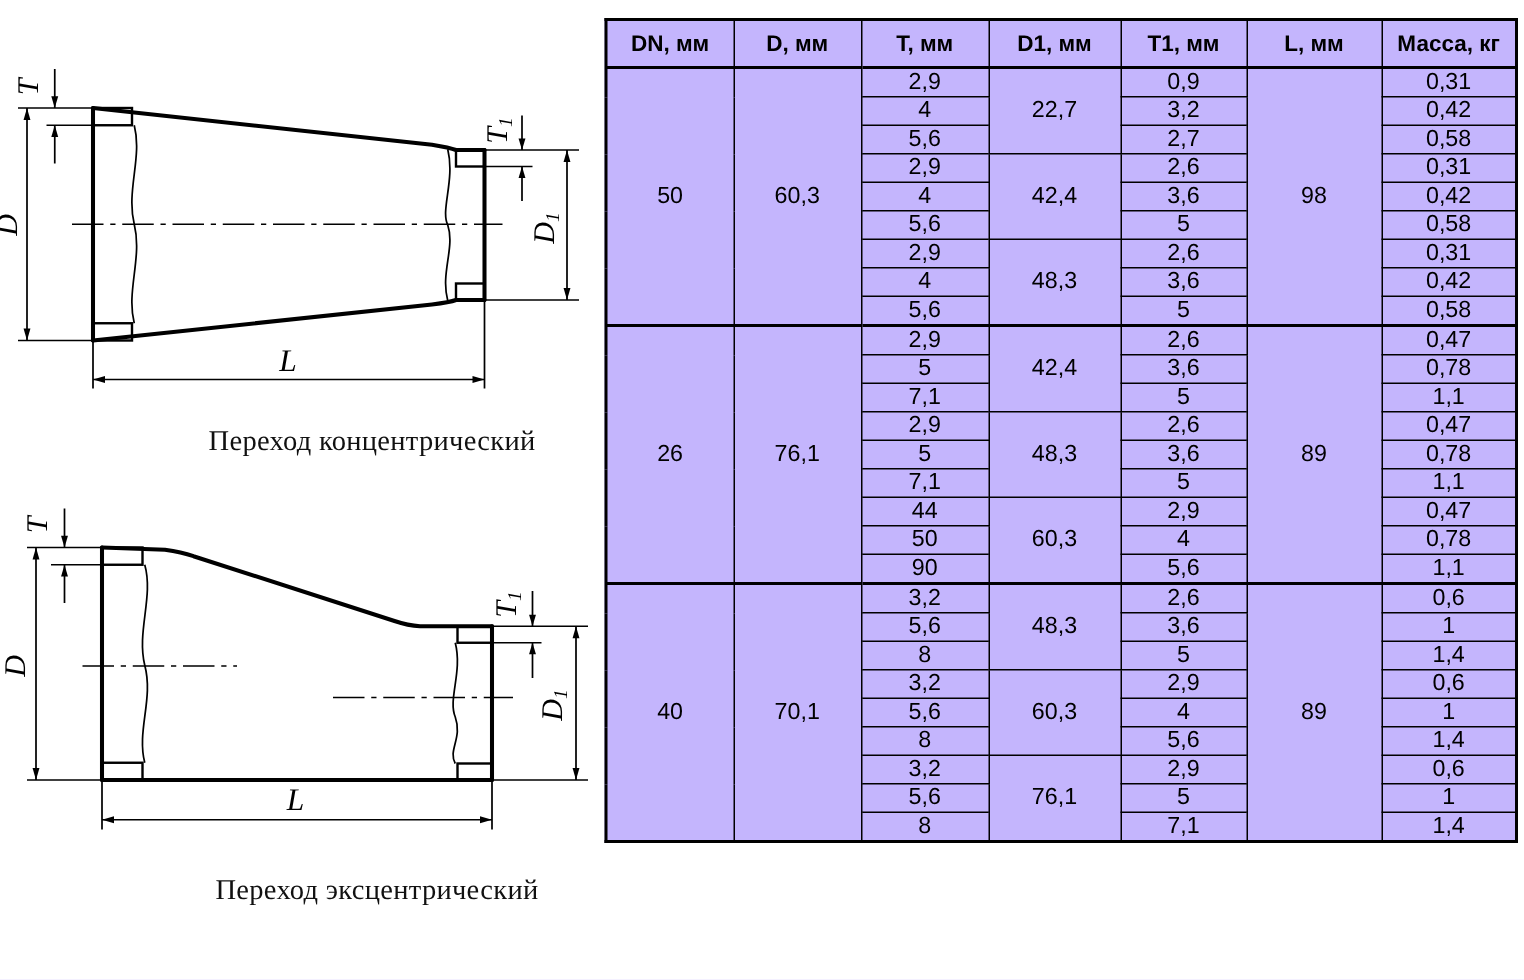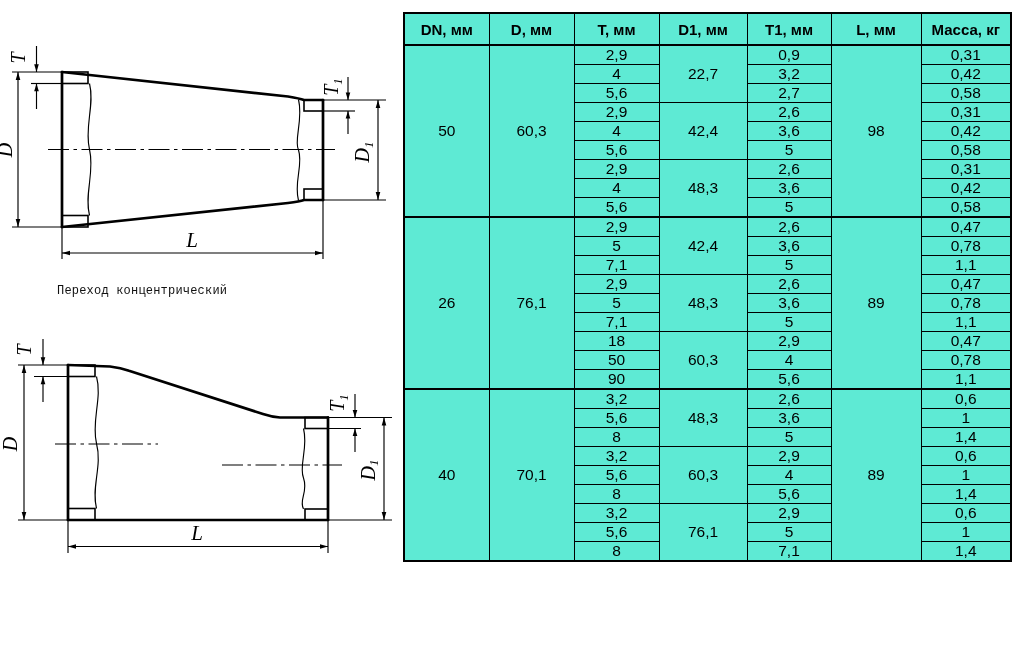--- a/index.html
+++ b/index.html
@@ -1,34 +1,34 @@
 <!DOCTYPE html>
 <html><head>
 <meta charset="utf-8">
 <style>
   html,body{margin:0;padding:0;background:#fff;}
   #app{position:relative;width:1016px;height:653px;background:#ffffff;overflow:hidden;
        font-family:"Liberation Sans",sans-serif;color:#000;}
   
   #drawpanel{position:absolute;left:0;top:0;width:403px;height:653px;}
-  .caption{position:absolute;width:300px;text-align:left;font-size:12px;color:#111;
-           font-family:Liberation Mono, monospace;letter-spacing:0.2px;}
+  .caption{position:absolute;width:300px;text-align:right;font-size:19px;color:#111;
+           font-family:Liberation Serif, serif;letter-spacing:0.2px;}
   #cap-conc{left:57px;top:284px;}
   #cap-ecc{left:59px;top:583px;}
   svg .thick{stroke:#000;stroke-width:2.7;fill:none;stroke-linejoin:round;stroke-linecap:round;}
   svg .mid{stroke:#000;stroke-width:1.6;fill:none;}
   svg .thin{stroke:#000;stroke-width:1.15;fill:none;}
   svg .cl{stroke:#000;stroke-width:1.1;fill:none;stroke-dasharray:21 4.5 3.5 4.5;}
   svg .arr{fill:#000;stroke:none;}
   svg text.dim{font-family:"Liberation Serif",serif;font-style:italic;font-size:20px;fill:#000;}
   svg tspan.sub{font-size:13px;}
   svg text.dimL{font-family:"Liberation Serif",serif;font-style:italic;font-size:21px;fill:#000;}
   
   #spectable{position:absolute;left:403px;top:12px;width:607px;height:486px;
-             border-collapse:collapse;table-layout:fixed;background:#5eead4;}
+             border-collapse:collapse;table-layout:fixed;background:#c4b5fd;}
   #spectable th,#spectable td{border:1.6px solid #000;text-align:center;vertical-align:middle;
              padding:0;overflow:hidden;}
   #spectable th{font-size:15px;font-weight:bold;height:30px;}
   #spectable td{font-size:15.5px;font-weight:normal;}
   #spectable{border:2.6px solid #000;}
   #spectable thead th{border-bottom:2px solid #000;}
   #spectable tr.sec td{border-top:2.6px solid #000;}
 </style>
 </head>
 <body>
@@ -166,20 +166,21 @@
           <path class="thin" d="M328,520 V553"></path>
           <path class="thin" d="M68,546.5 H328"></path>
           <polygon class="arr" points="68,546.5 76,544.2 76,548.8"></polygon>
           <polygon class="arr" points="328,546.5 320,544.2 320,548.8"></polygon>
           <text class="dimL" x="197" y="540" text-anchor="middle"><tspan>L</tspan></text>
         </g>
       </g>
     </svg>
 
     <div class="caption" id="cap-conc">Переход концентрический</div>
+    <div class="caption" id="cap-ecc">Переход эксцентрический</div>
   </div>
 
   <table id="spectable">
     <colgroup>
       <col style="width:85px">
         <col style="width:85px">
         <col style="width:85px">
         <col style="width:88px">
       <col style="width:84px">
         <col style="width:90px">
@@ -279,21 +280,21 @@
         <td>5</td>
         <td>3,6</td>
         <td>0,78</td>
       </tr>
       <tr>
         <td>7,1</td>
         <td>5</td>
         <td>1,1</td>
       </tr>
       <tr>
-        <td>18</td>
+        <td>44</td>
         <td rowspan="3">60,3</td>
         <td>2,9</td>
         <td>0,47</td>
       </tr>
       <tr>
         <td>50</td>
         <td>4</td>
         <td>0,78</td>
       </tr>
       <tr>

